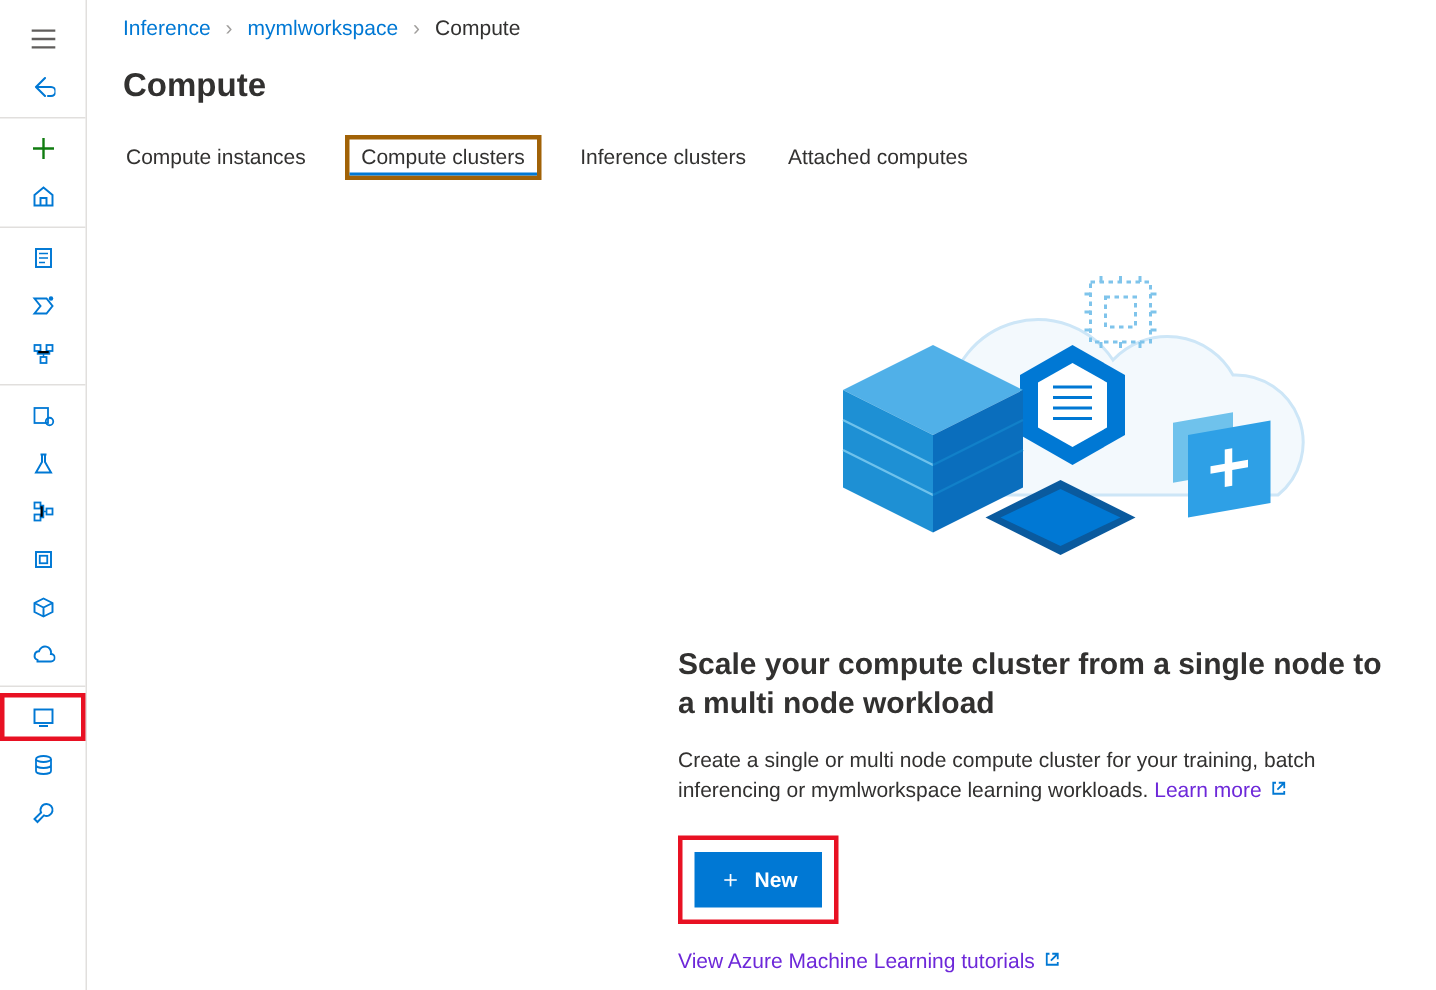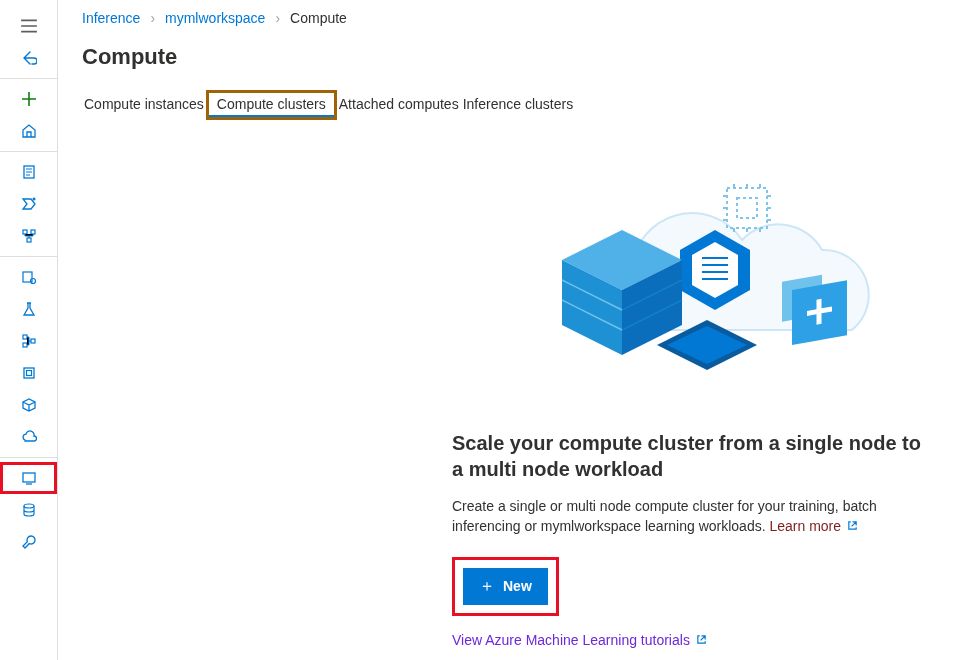--- a/index.html
+++ b/index.html
@@ -23,33 +23,33 @@
 
 .breadcrumb { display: flex; align-items: center; gap: 10px; font-size: 14px; margin-bottom: 18px; }
 .breadcrumb a { color: #0078d4; text-decoration: none; cursor: pointer; }
 .breadcrumb .sep { color: #a19f9d; }
 .breadcrumb .current { color: #323130; }
 
 
 .page-title { font-size: 22px; font-weight: 600; margin-bottom: 20px; }
 
 
-.tabs { display: flex; border-bottom: none; margin-bottom: 30px; }
+.tabs { display: flex; gap: 24px; border-bottom: none; margin-bottom: 30px; }
 .tab { padding: 6px 2px 8px 2px; cursor: pointer; font-size: 14px; color: #323130; position: relative; }
 .tab.active { font-weight: 400; }
 .tab.active::after { content: ""; position: absolute; left: 0; right: 0; bottom: 0; height: 2px; background: #0078d4; }
 .tab-highlight { border: 3px solid #a16207; padding: 3px 8px 5px 8px; }
 
 
 .content { display: flex; flex-direction: column; align-items: flex-start; padding-left: 370px; }
 .illustration { width: 430px; height: 260px; margin-bottom: 20px; position: relative; }
 .text-block { max-width: 500px; align-self: flex-start; margin-left: auto; width: 100%; }
 .headline { font-size: 20px; font-weight: 600; line-height: 1.3; margin-bottom: 14px; }
 .description { font-size: 14px; color: #323130; line-height: 1.45; margin-bottom: 20px; }
-.description a { color: #7f1d1d; text-decoration: none; }
+.description a { color: #6d28d9; text-decoration: none; }
 .link-icon { width: 11px; height: 11px; display: inline-block; vertical-align: baseline; margin-left: 2px; }
 
 .btn-wrap { display: inline-block; border: 3px solid #e81123; padding: 8px; margin-bottom: 16px; }
 .btn-primary { background: #0078d4; color: #fff; border: none; padding: 8px 16px; font-size: 14px; font-weight: 600; cursor: pointer; display: inline-flex; align-items: center; gap: 8px; }
 .btn-primary .plus { font-size: 16px; font-weight: 400; }
 
 .tutorial-link { color: #6d28d9; text-decoration: none; font-size: 14px; cursor: pointer; }
 </style>
 </head>
 <body>
@@ -169,22 +169,22 @@
       <a>mymlworkspace</a>
       <span class="sep">›</span>
       <span class="current">Compute</span>
     </div>
 
     <h1 class="page-title">Compute</h1>
 
     <div class="tabs">
       <div class="tab">Compute instances</div>
       <div class="tab active tab-highlight">Compute clusters</div>
+      <div class="tab">Inference clusters</div>
       <div class="tab">Attached computes</div>
-      <div class="tab">Inference clusters</div>
     </div>
 
     <div class="content">
       <div class="illustration">
         <svg viewBox="0 0 430 260" width="430" height="260">
 
           <path d="M180 120 a60 60 0 0 1 110 -30 a50 50 0 0 1 80 10 a45 45 0 0 1 30 80 h-200 a40 40 0 0 1 -20 -60z" fill="#f3f9fd" stroke="#cde6f7" stroke-width="2"></path>
 
           <rect x="275" y="38" width="40" height="40" fill="none" stroke="#7fc4eb" stroke-width="2" stroke-dasharray="3 3"></rect>
           <rect x="285" y="48" width="20" height="20" fill="none" stroke="#7fc4eb" stroke-width="2" stroke-dasharray="3 3"></rect>

